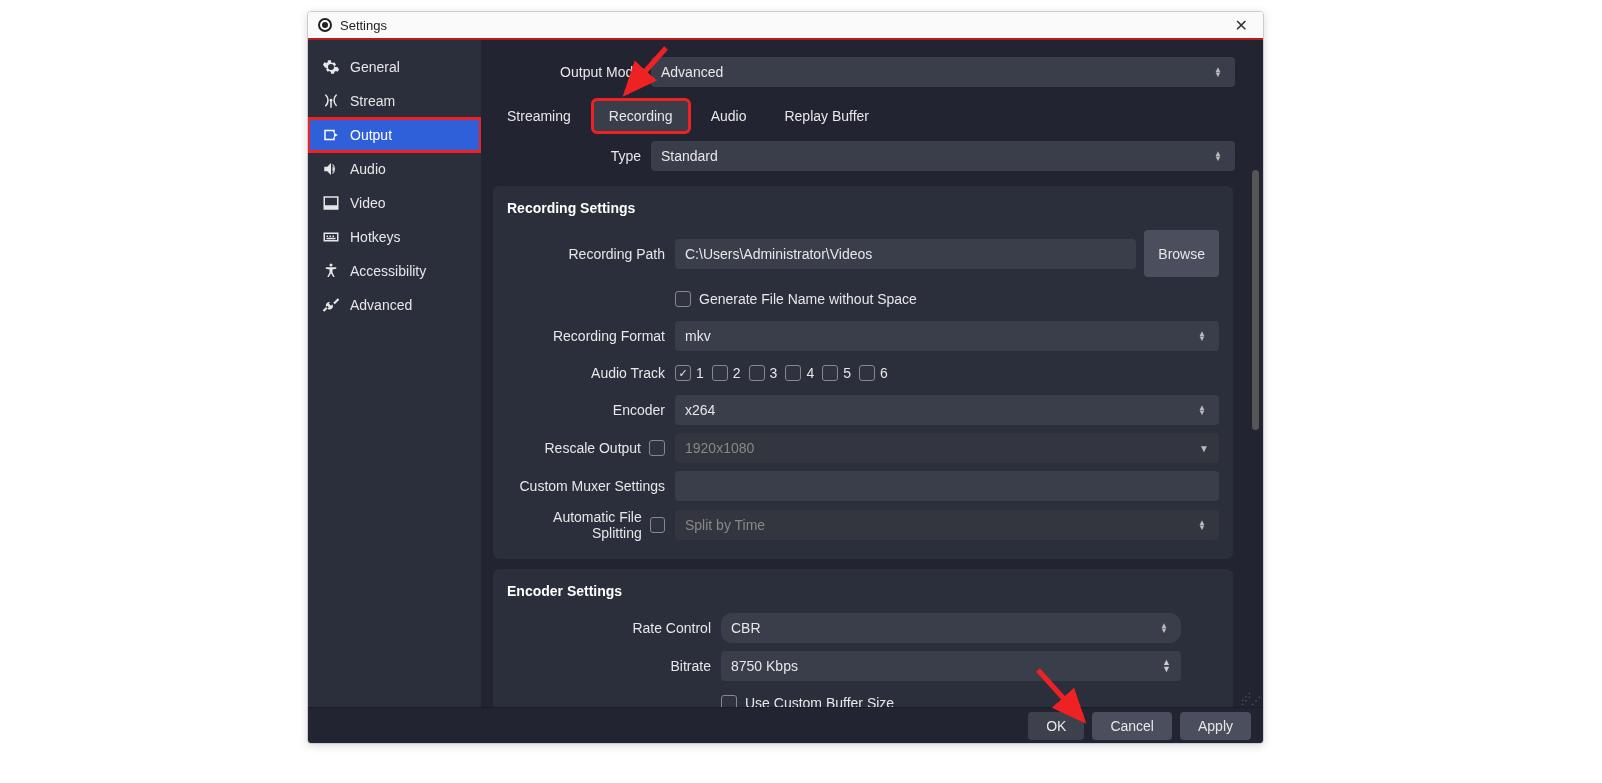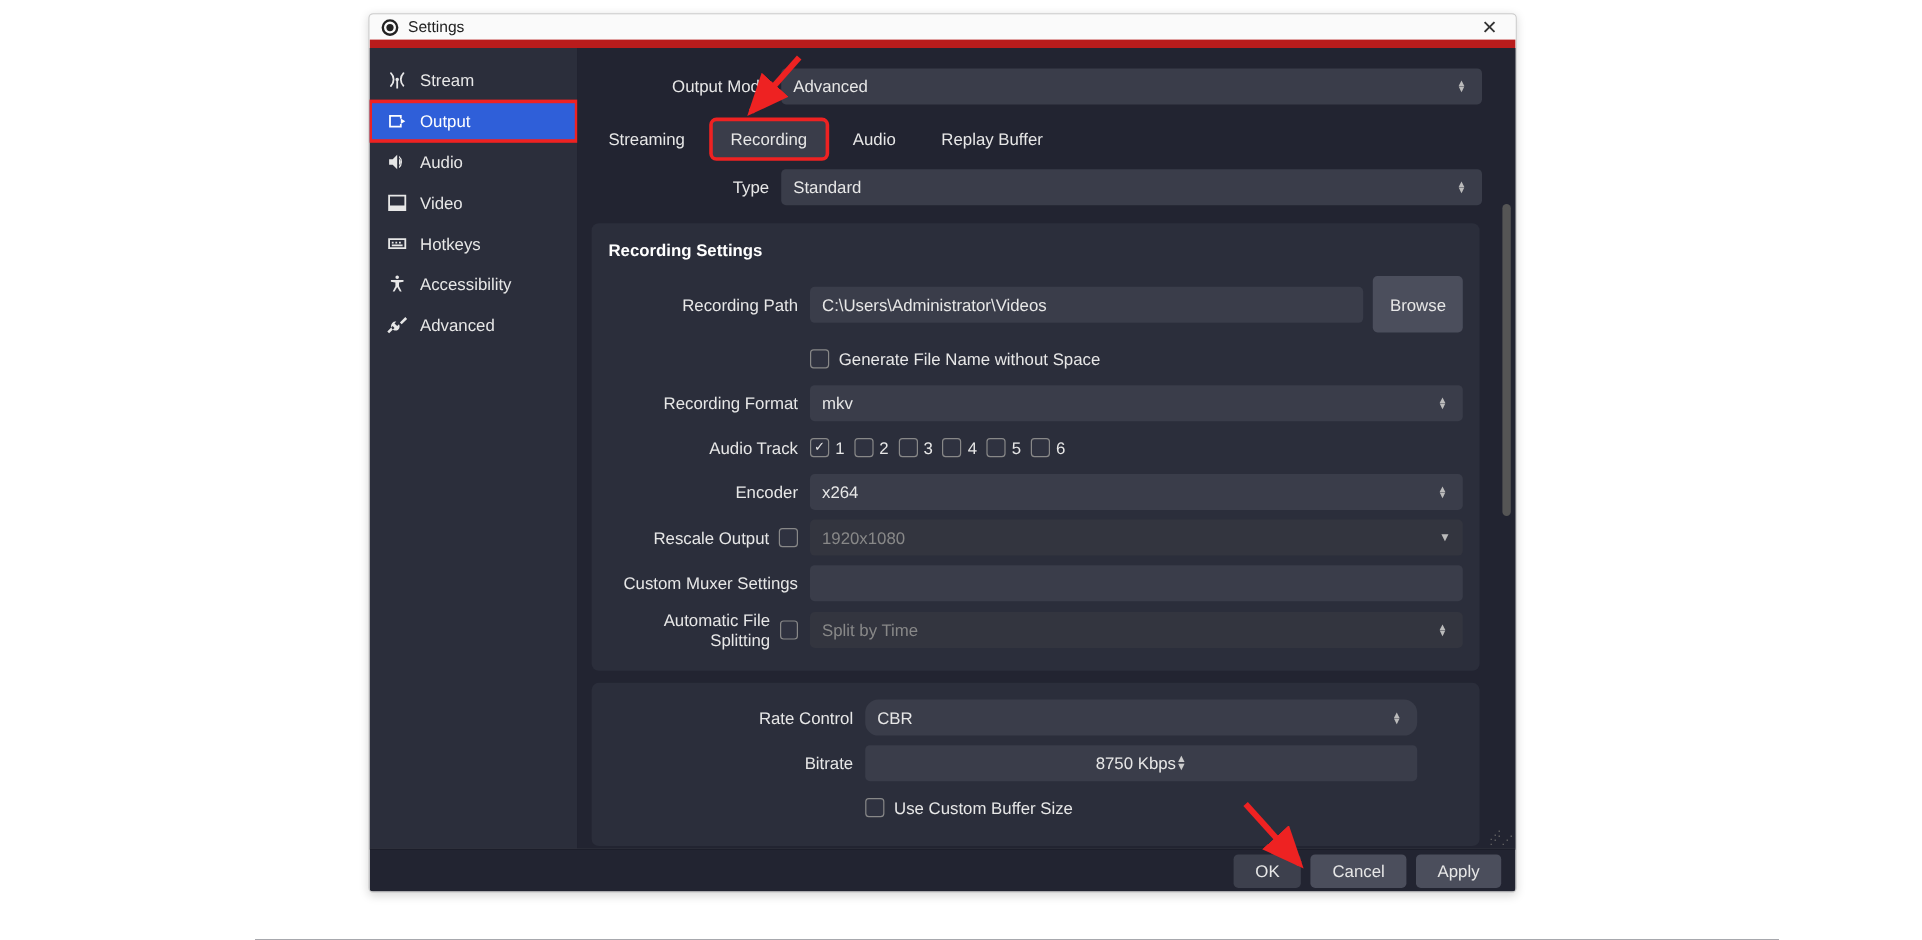--- a/index.html
+++ b/index.html
@@ -4,21 +4,21 @@
 <style>
   * { box-sizing: border-box; margin: 0; padding: 0; font-family: Arial, sans-serif; }
   body { background: #fff; width: 1602px; height: 783px; position: relative; }
   .window {
     position: absolute; left: 307px; top: 11px; width: 957px; height: 733px;
     border: 1px solid #ccc; background: #fff; border-radius: 4px; overflow: hidden;
     box-shadow: 0 2px 8px rgba(0,0,0,0.15);
   }
   .titlebar {
     height: 28px; display: flex; align-items: center; padding: 0 10px;
-    border-bottom: 7px solid #b91c1c; background: #fafafa; justify-content: space-between; text-align: right;
+    border-bottom: 2px solid #b91c1c; background: #fafafa; justify-content: space-between; text-align: right;
   }
   .titlebar .left { display: flex; align-items: center; gap: 8px; }
   .titlebar .title { font-size: 13px; color: #222; }
   .titlebar .obs-icon { width: 14px; height: 14px; border-radius: 50%; border: 2px solid #222; position: relative; }
   .titlebar .obs-icon::after { content:''; position:absolute; width:6px; height:6px; border-radius:50%; background:#222; left:2px; top:2px; }
   .close-x { font-size: 16px; color: #333; cursor: pointer; padding: 0 5px; font-family: sans-serif; }
   .body { display: flex; height: calc(100% - 28px - 36px); background: #222431; }
   .sidebar { width: 173px; background: #2b2e3b; padding-top: 10px; }
   .sidebar-item {
     display: flex; align-items: center; gap: 10px; padding: 8px 14px;
@@ -88,20 +88,28 @@
       <span class="title">Settings</span>
     </div>
     <span class="close-x">✕</span>
   </div>
 
   <div class="body">
     <div class="sidebar">
       <div class="sidebar-item">
         <span class="sidebar-icon">
             <svg viewBox="0 0 24 24">
+              <path d="M12 8a4 4 0 100 8 4 4 0 000-8zm9 4a7 7 0 01-.1 1.2l2 1.6-2 3.4-2.4-1a7 7 0 01-2 1.2l-.4 2.6h-4l-.4-2.6a7 7 0 01-2-1.2l-2.4 1-2-3.4 2-1.6A7 7 0 013 12a7 7 0 01.1-1.2l-2-1.6 2-3.4 2.4 1a7 7 0 012-1.2L7.9 3h4l.4 2.6a7 7 0 012 1.2l2.4-1 2 3.4-2 1.6c.1.4.1.8.1 1.2z"></path>
+            </svg>
+          </span>
+        <span>General</span>
+      </div>
+      <div class="sidebar-item">
+        <span class="sidebar-icon">
+            <svg viewBox="0 0 24 24">
               <path d="M5 3a1 1 0 00-.7 1.7A9 9 0 017 11a9 9 0 01-2.7 6.3A1 1 0 005.7 19 11 11 0 009 11a11 11 0 00-3.3-7.7A1 1 0 005 3zm14 0a1 1 0 00-.7.3A11 11 0 0015 11a11 11 0 003.3 7.7 1 1 0 001.4-1.4A9 9 0 0117 11a9 9 0 012.7-6.3A1 1 0 0019 3zM12 9a2 2 0 00-1 3.7V21h2v-8.3A2 2 0 0012 9z"></path>
             </svg>
           </span>
         <span>Stream</span>
       </div>
       <div class="sidebar-item active highlighted">
         <span class="sidebar-icon">
             <svg viewBox="0 0 24 24">
               <path d="M3 5h14v4h-2V7H5v10h10v-2h2v4H3V5zm13 4l5 3-5 3V9z"></path>
             </svg>
@@ -283,35 +291,36 @@
             <div class="field">
               <div class="select disabled">
                 <span>Split by Time</span>
                 <span class="spinner">▲<br>▼</span>
               </div>
             </div>
           </div>
         </div>
 
         <div class="section" style="margin-bottom:0;">
+          <div class="section-title">Encoder Settings</div>
 
           <div class="row" style="padding-left:50px;">
             <div class="label" style="width:170px;">Rate Control</div>
             <div class="field">
               <div class="select" style="max-width:460px;border-radius:11px;">
                 <span>CBR</span>
                 <span class="spinner">▲<br>▼</span>
               </div>
             </div>
           </div>
 
           <div class="row" style="padding-left:50px;">
             <div class="label" style="width:170px;">Bitrate</div>
             <div class="field">
-              <div class="select" style="max-width:460px;justify-content:center;">
+              <div class="select" style="max-width:460px;">
                 <span>8750 Kbps</span>
                 <span class="bitrate-spinner">▲<br>▼</span>
               </div>
             </div>
           </div>
 
           <div class="row" style="padding-left:50px;">
             <div class="label" style="width:170px;"></div>
             <div class="field">
               <label class="checklabel">

